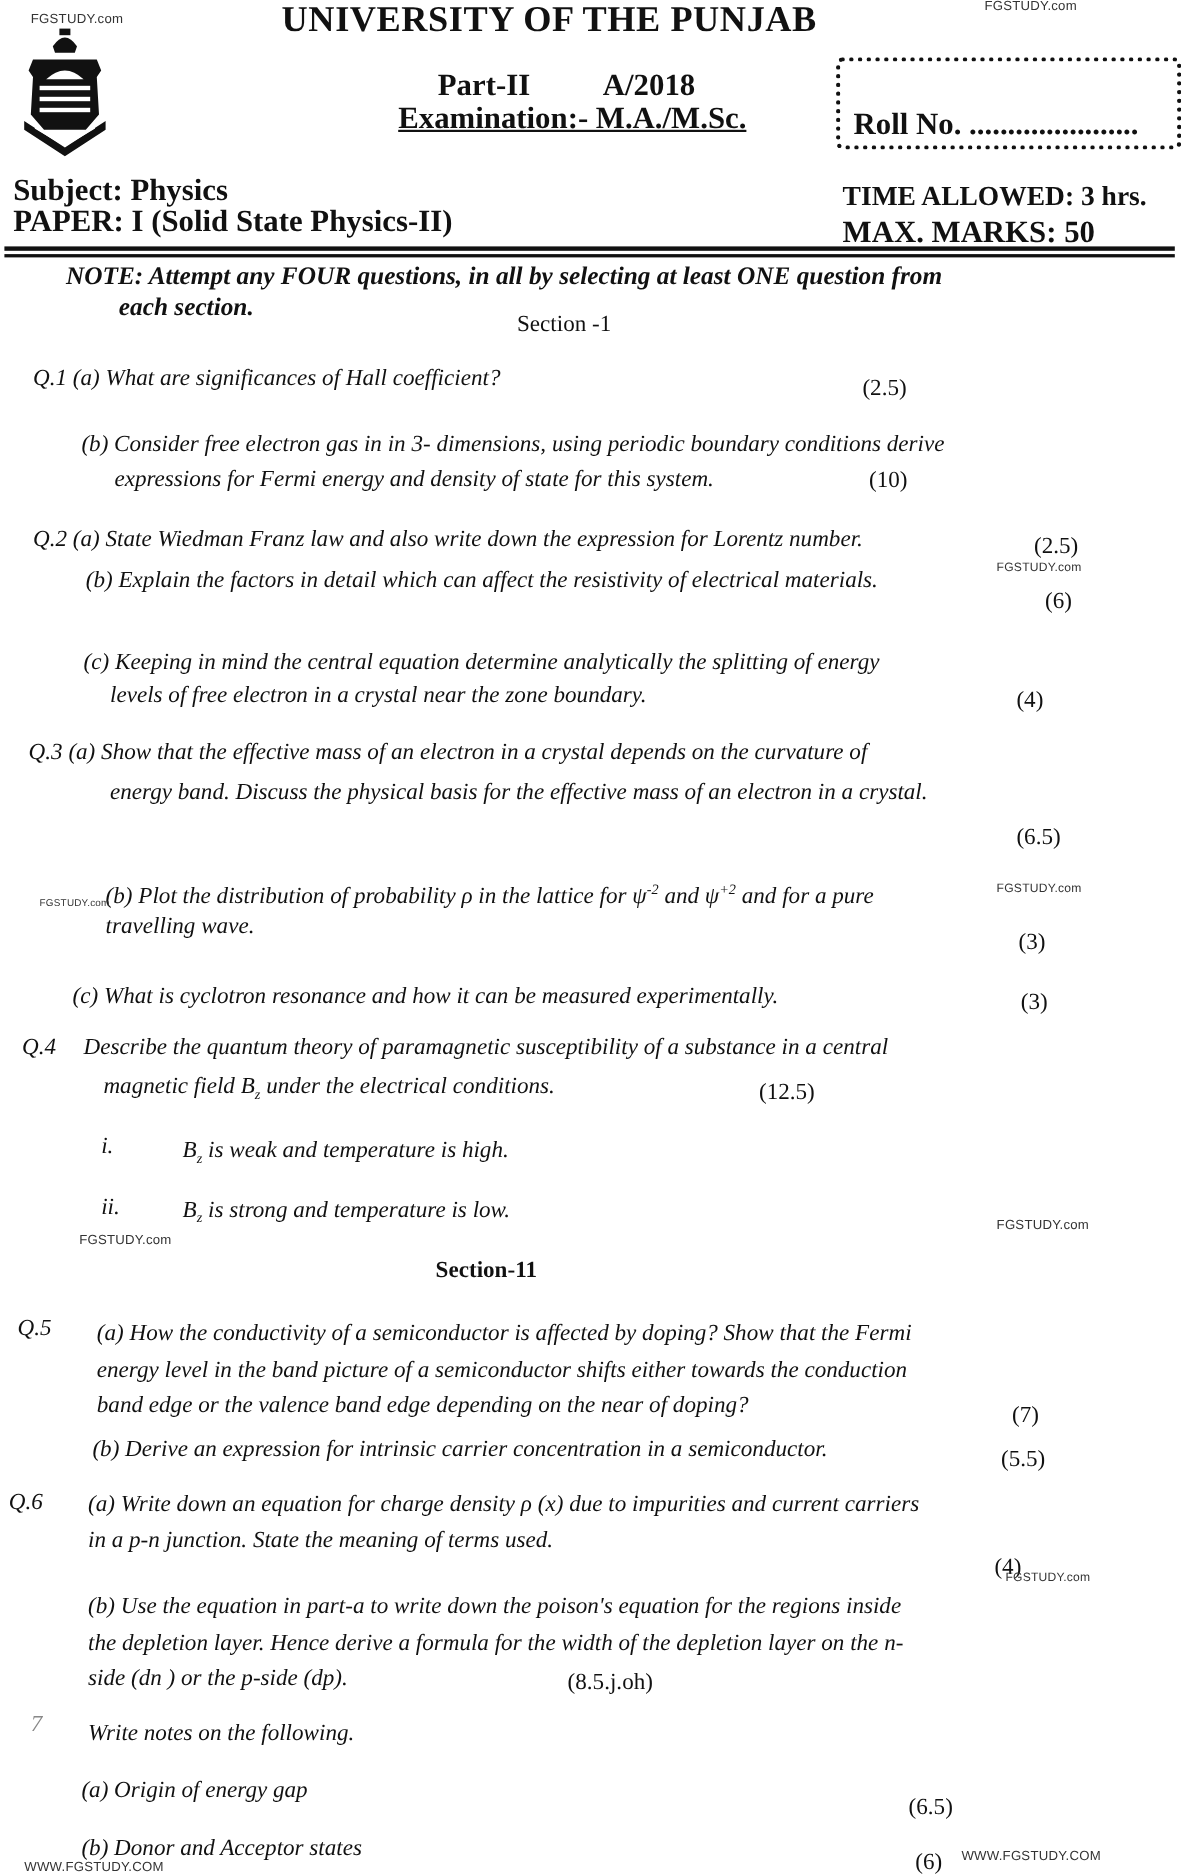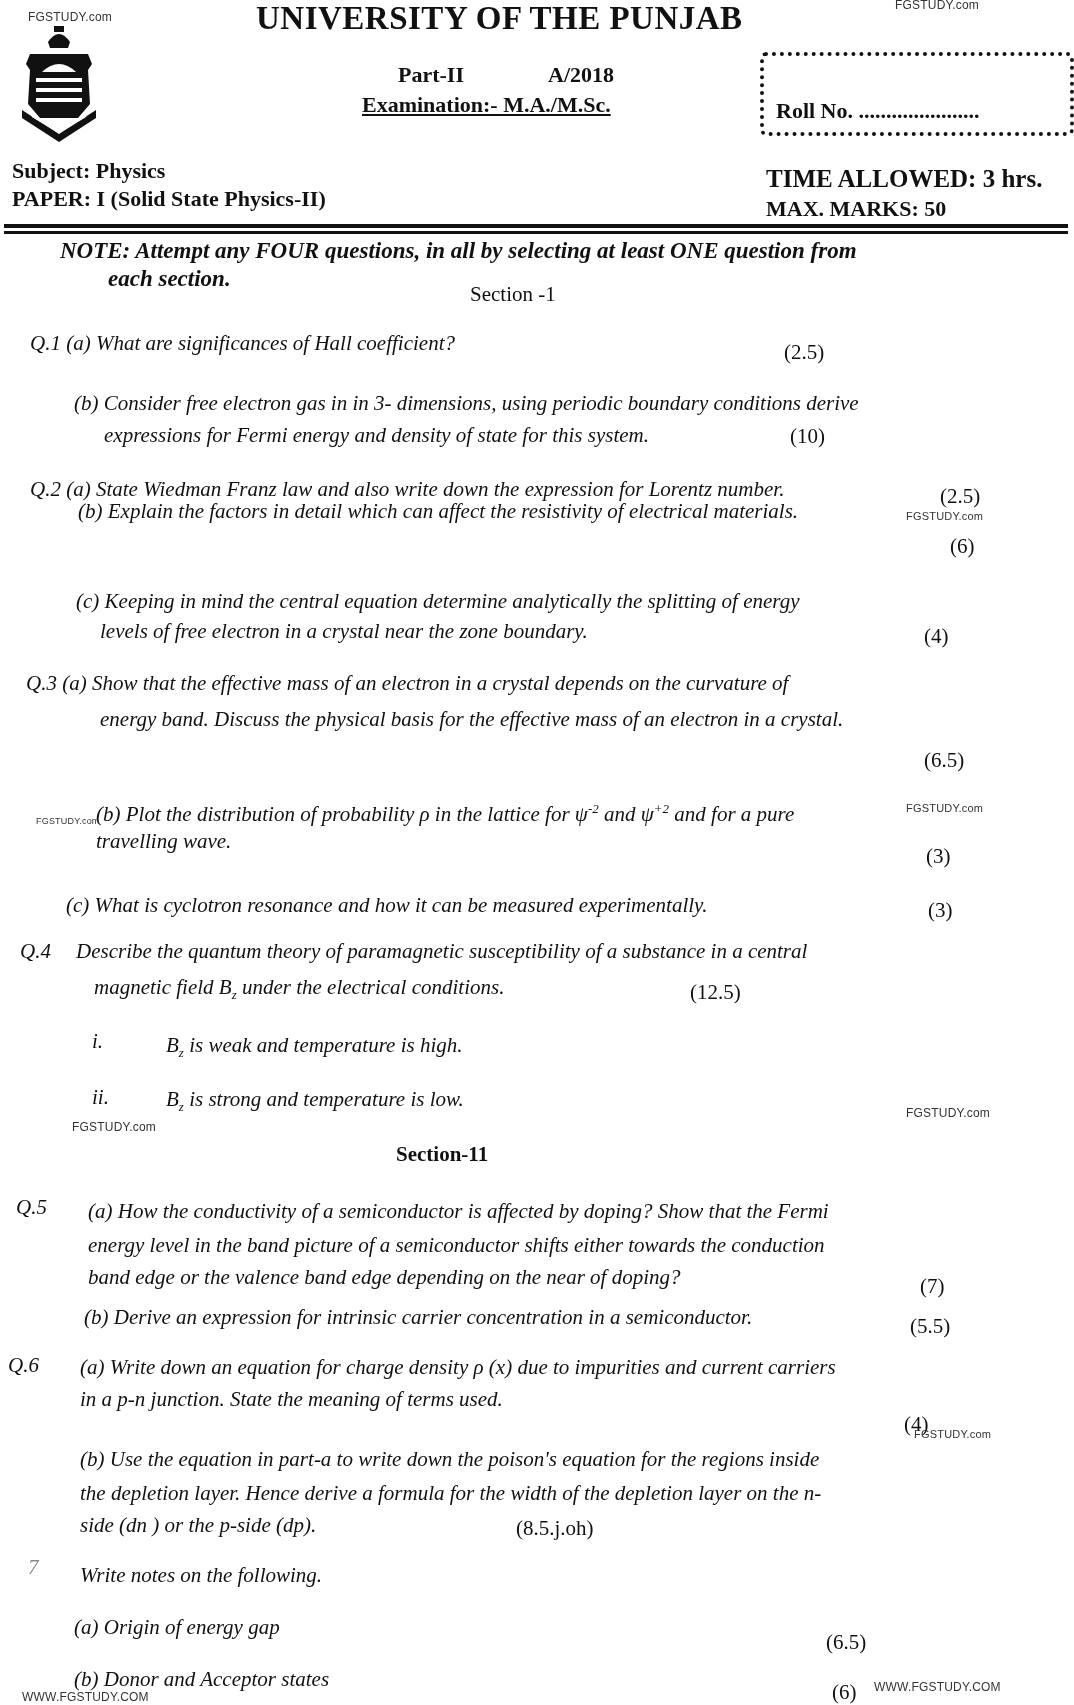--- a/index.html
+++ b/index.html
@@ -1,21 +1,21 @@
 <!DOCTYPE html>
 <html><head>
 <meta charset="utf-8">
 <style>
   html, body { margin: 0; padding: 0; background: #fff; }
   body { width: 1074px; height: 1705px; position: relative; overflow: hidden;
          font-family: "Liberation Serif", serif; color: #111; }
   .abs { position: absolute; }
   .wm { font-family: "Liberation Sans", sans-serif; font-size: 12px; color: #333; letter-spacing: 0.2px; }
   .title { font-weight: bold; font-size: 33px; letter-spacing: 0.5px; }
-  .hdr { font-weight: bold; font-size: 22px; }
+  .hdr { font-weight: bold; font-size: 28px; }
   .hdr-lg { font-weight: bold; font-size: 25px; }
   .ul { text-decoration: underline; }
   .rollbox { border: 4px dotted #111; border-radius: 6px; }
   .rule1 { height: 4px; background: #111; }
   .rule2 { height: 3px; background: #111; }
   .note { font-weight: bold; font-style: italic; font-size: 23px; }
   .sec { font-size: 21px; }
   .sec-b { font-size: 21px; font-weight: bold; }
   .q { font-size: 21px; line-height: 30px; font-style: italic; }
   .m { font-size: 21px; }
@@ -64,21 +64,21 @@
 
 <div class="abs q" style="left:30px;top:328px;">Q.1 (a) What are significances of Hall coefficient?</div>
 <div class="abs m" style="left:784px;top:340px;">(2.5)</div>
 <div class="abs q" style="left:74px;top:388px;">(b) Consider free electron gas in in 3- dimensions, using periodic boundary conditions derive</div>
 <div class="abs q" style="left:104px;top:420px;">expressions for Fermi energy and density of state for this system.</div>
 <div class="abs m" style="left:790px;top:424px;">(10)</div>
 
 <div class="abs q" style="left:30px;top:474px;">Q.2 (a) State Wiedman Franz law and also write down the expression for Lorentz number.</div>
 <div class="abs m" style="left:940px;top:484px;">(2.5)</div>
 <div class="abs wm" style="left:906px;top:510px;font-size:11px;">FGSTUDY.com</div>
-<div class="abs q" style="left:78px;top:496px;">(b) Explain the factors in detail which can affect the resistivity of electrical materials.</div>
+<div class="abs q" style="left:78px;top:512px;">(b) Explain the factors in detail which can affect the resistivity of electrical materials.</div>
 <div class="abs m" style="left:950px;top:534px;">(6)</div>
 <div class="abs q" style="left:76px;top:586px;">(c) Keeping in mind the central equation determine analytically the splitting of energy</div>
 <div class="abs q" style="left:100px;top:616px;">levels of free electron in a crystal near the zone boundary.</div>
 <div class="abs m" style="left:924px;top:624px;">(4)</div>
 
 <div class="abs q" style="left:26px;top:668px;">Q.3 (a) Show that the effective mass of an electron in a crystal depends on the curvature of</div>
 <div class="abs q" style="left:100px;top:704px;">energy band. Discuss the physical basis for the effective mass of an electron in a crystal.</div>
 <div class="abs m" style="left:924px;top:748px;">(6.5)</div>
 
 <div class="abs q" style="left:72px;top:794px;margin-left:24px;">

